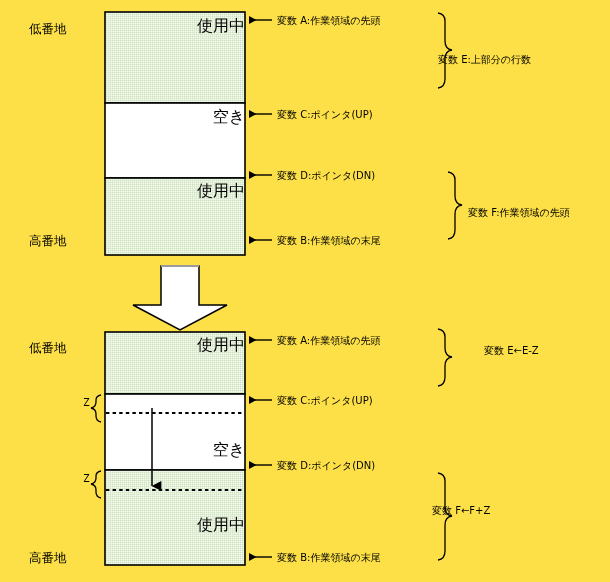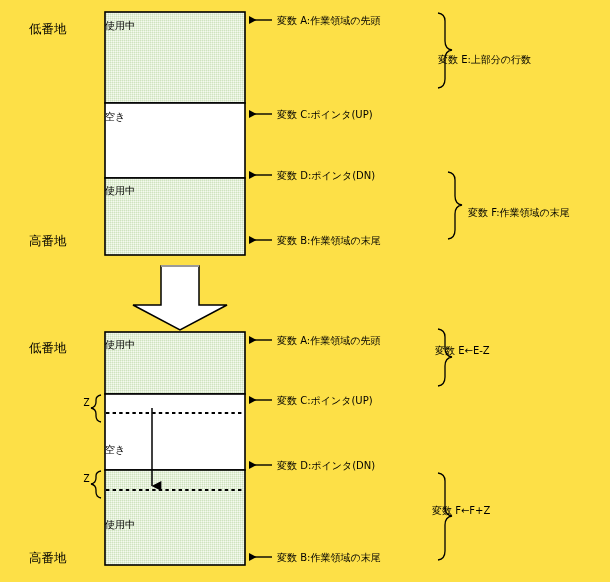--- a/index.html
+++ b/index.html
@@ -32,24 +32,24 @@
     line-height: 13px;
     white-space: nowrap;
     color: #000000;
     letter-spacing: 0px;
   }
   .lbl-side {
     font-size: 12.5px;
   }
   .cell-text {
     position: absolute;
-    font-size: 10px;
+    font-size: 16px;
     line-height: 14px;
     white-space: nowrap;
-    text-align: left;
+    text-align: right;
     color: #000000;
   }
   .z-text {
     position: absolute;
     font-size: 11px;
     line-height: 12px;
     color: #000000;
     font-family: "DejaVu Sans Mono", "Liberation Mono", monospace;
   }
 </style>
@@ -121,33 +121,33 @@
   <div class="cell-text" style="left:105px; top:19px; width:140px;">使用中</div>
   <div class="cell-text" style="left:105px; top:110px; width:140px;">空き</div>
   <div class="cell-text" style="left:105px; top:184px; width:140px;">使用中</div>
 
   <div class="lbl" style="left:277px; top:14px;">変数 A:作業領域の先頭</div>
   <div class="lbl" style="left:277px; top:108px;">変数 C:ポインタ(UP)</div>
   <div class="lbl" style="left:277px; top:169px;">変数 D:ポインタ(DN)</div>
   <div class="lbl" style="left:277px; top:234px;">変数 B:作業領域の末尾</div>
 
   <div class="lbl" style="left:438px; top:53px;">変数 E:上部分の行数</div>
-  <div class="lbl" style="left:468px; top:206px;">変数 F:作業領域の末尾</div>
+  <div class="lbl" style="left:468px; top:206px;">変数 F:作業領域の先頭</div>
 
   <div class="lbl lbl-side" style="left:29px; top:341px;">低番地</div>
   <div class="lbl lbl-side" style="left:29px; top:551px;">高番地</div>
 
   <div class="cell-text" style="left:105px; top:338px; width:140px;">使用中</div>
   <div class="cell-text" style="left:105px; top:443px; width:140px;">空き</div>
   <div class="cell-text" style="left:105px; top:518px; width:140px;">使用中</div>
 
   <div class="z-text" style="left:83px; top:397px;">Z</div>
   <div class="z-text" style="left:83px; top:473px;">Z</div>
 
   <div class="lbl" style="left:277px; top:334px;">変数 A:作業領域の先頭</div>
   <div class="lbl" style="left:277px; top:394px;">変数 C:ポインタ(UP)</div>
   <div class="lbl" style="left:277px; top:459px;">変数 D:ポインタ(DN)</div>
   <div class="lbl" style="left:277px; top:551px;">変数 B:作業領域の末尾</div>
 
-  <div class="lbl" style="left:435px; top:344px;">変数 E←E-Z</div>
+  <div class="lbl" style="left:484px; top:344px;">変数 E←E-Z</div>
   <div class="lbl" style="left:432px; top:504px;">変数 F←F+Z</div>
 
 </div>
 
 </body></html>

